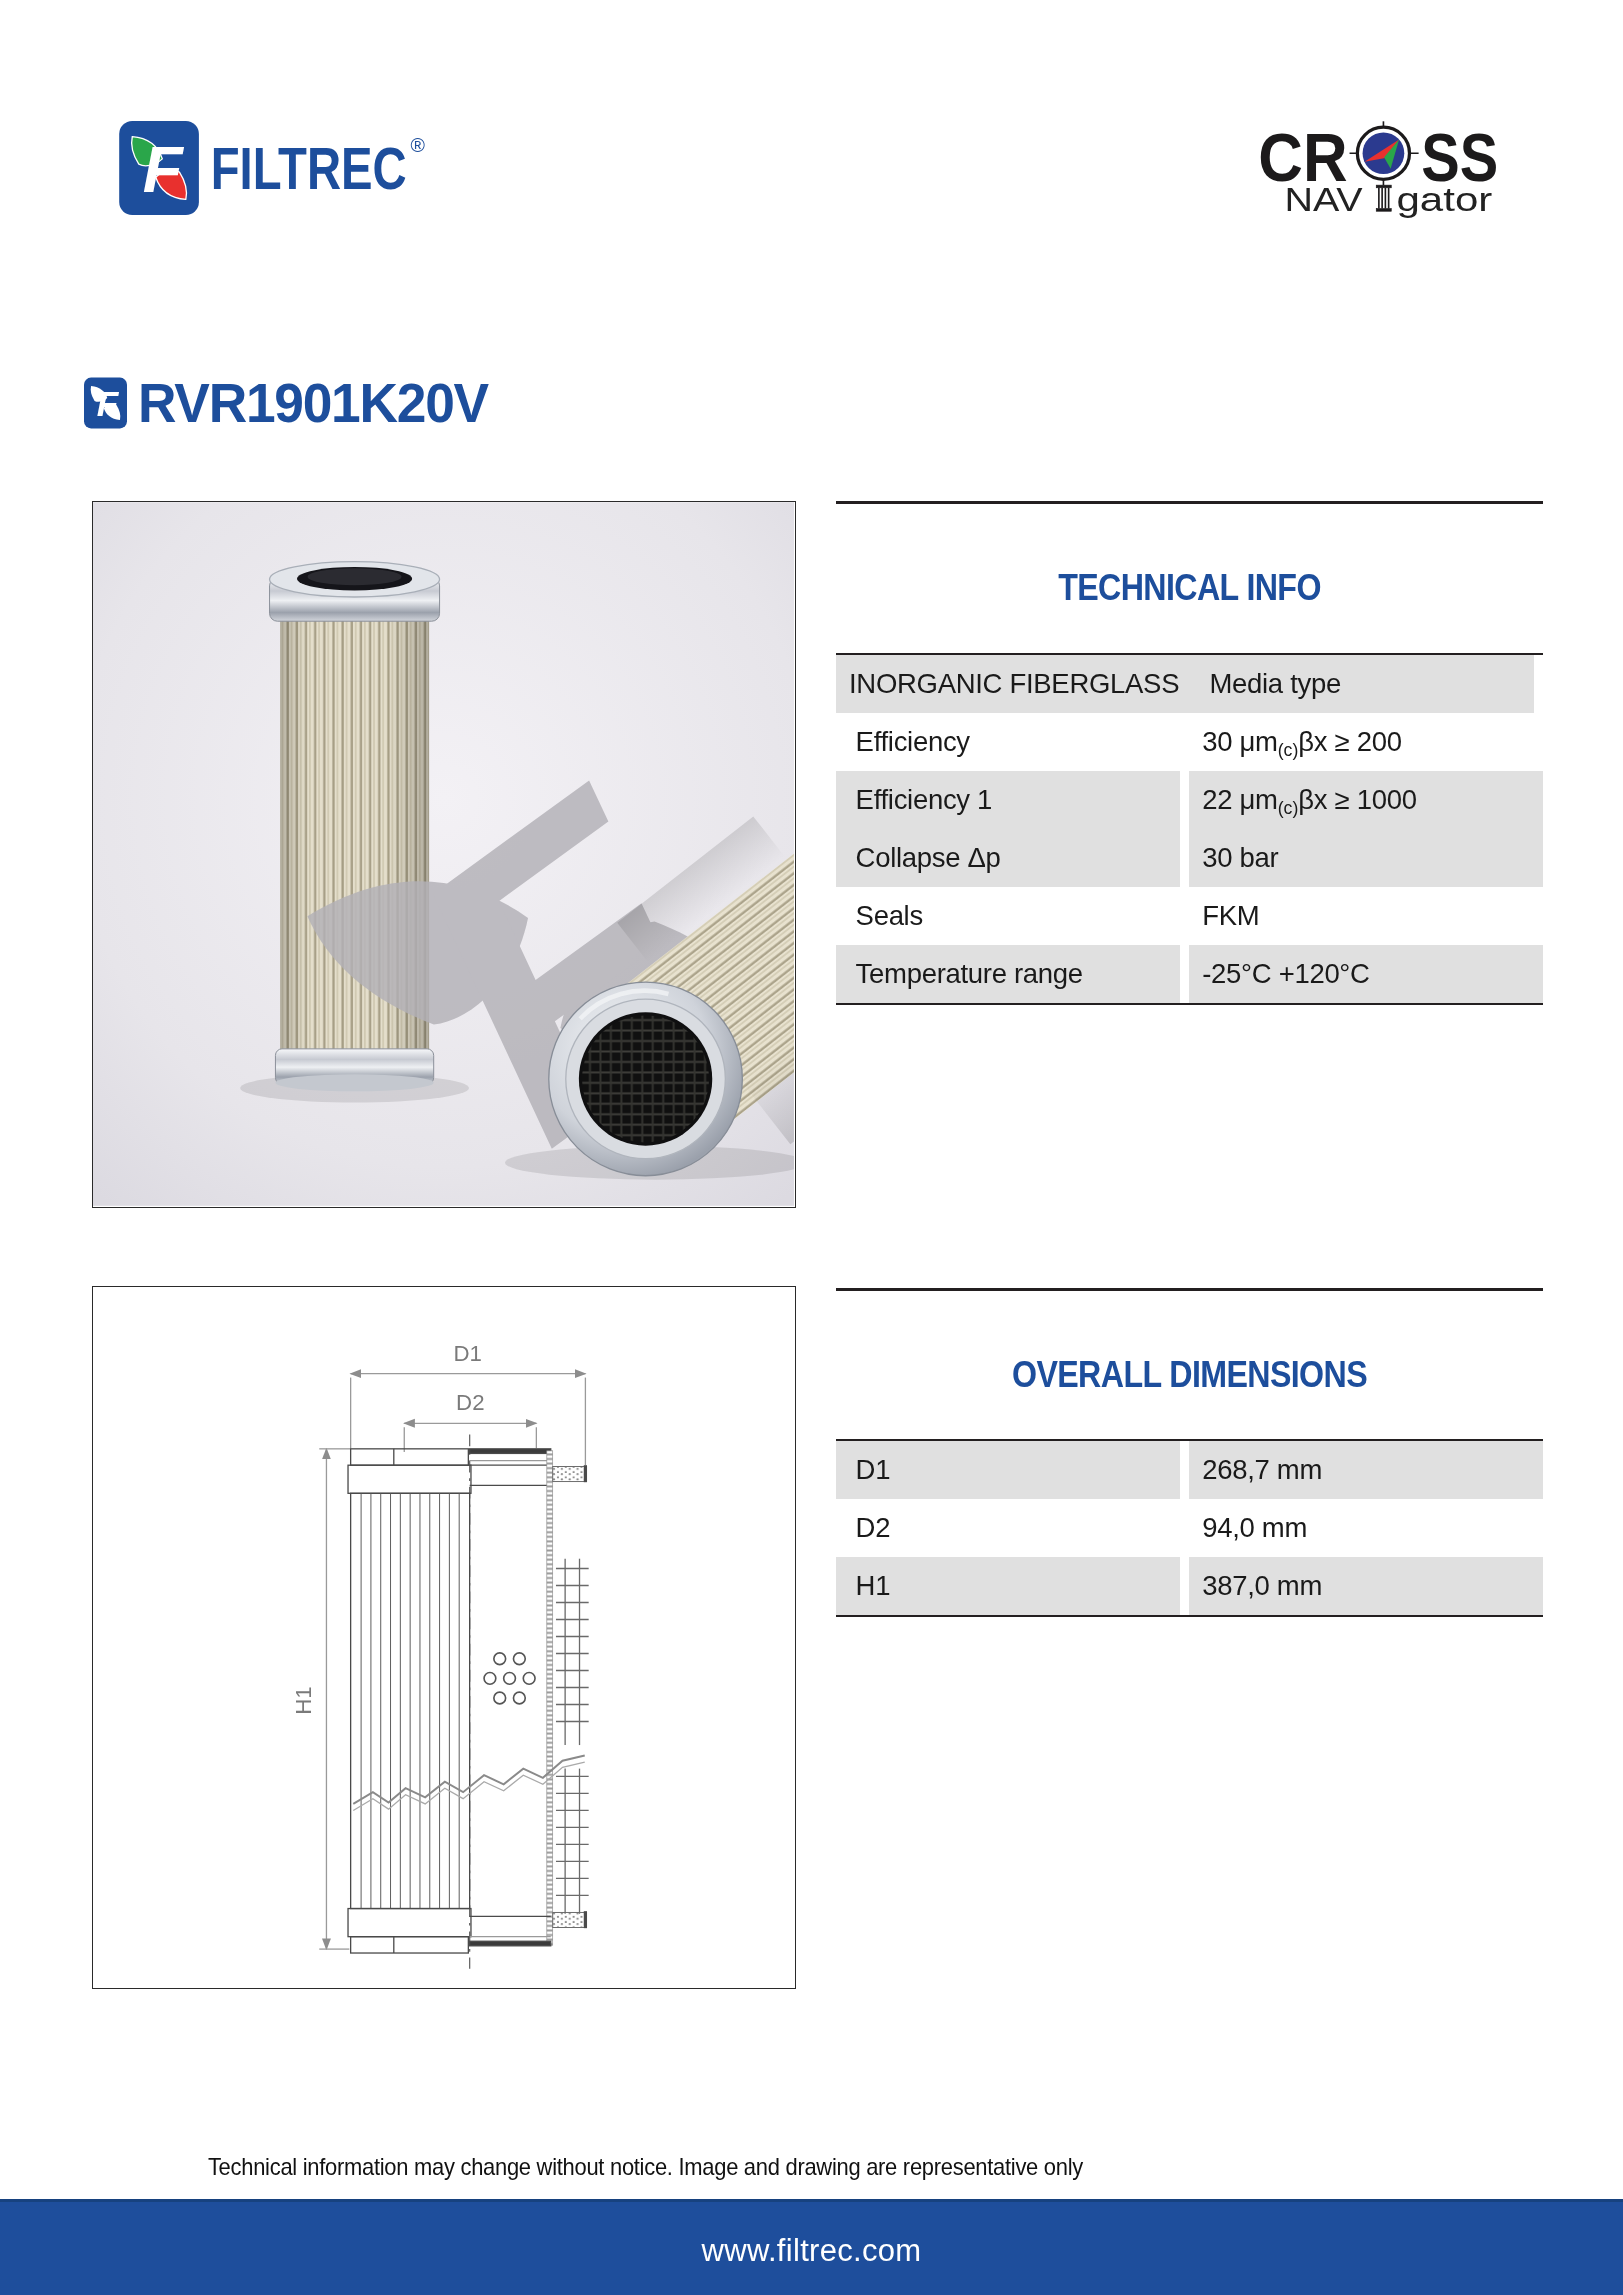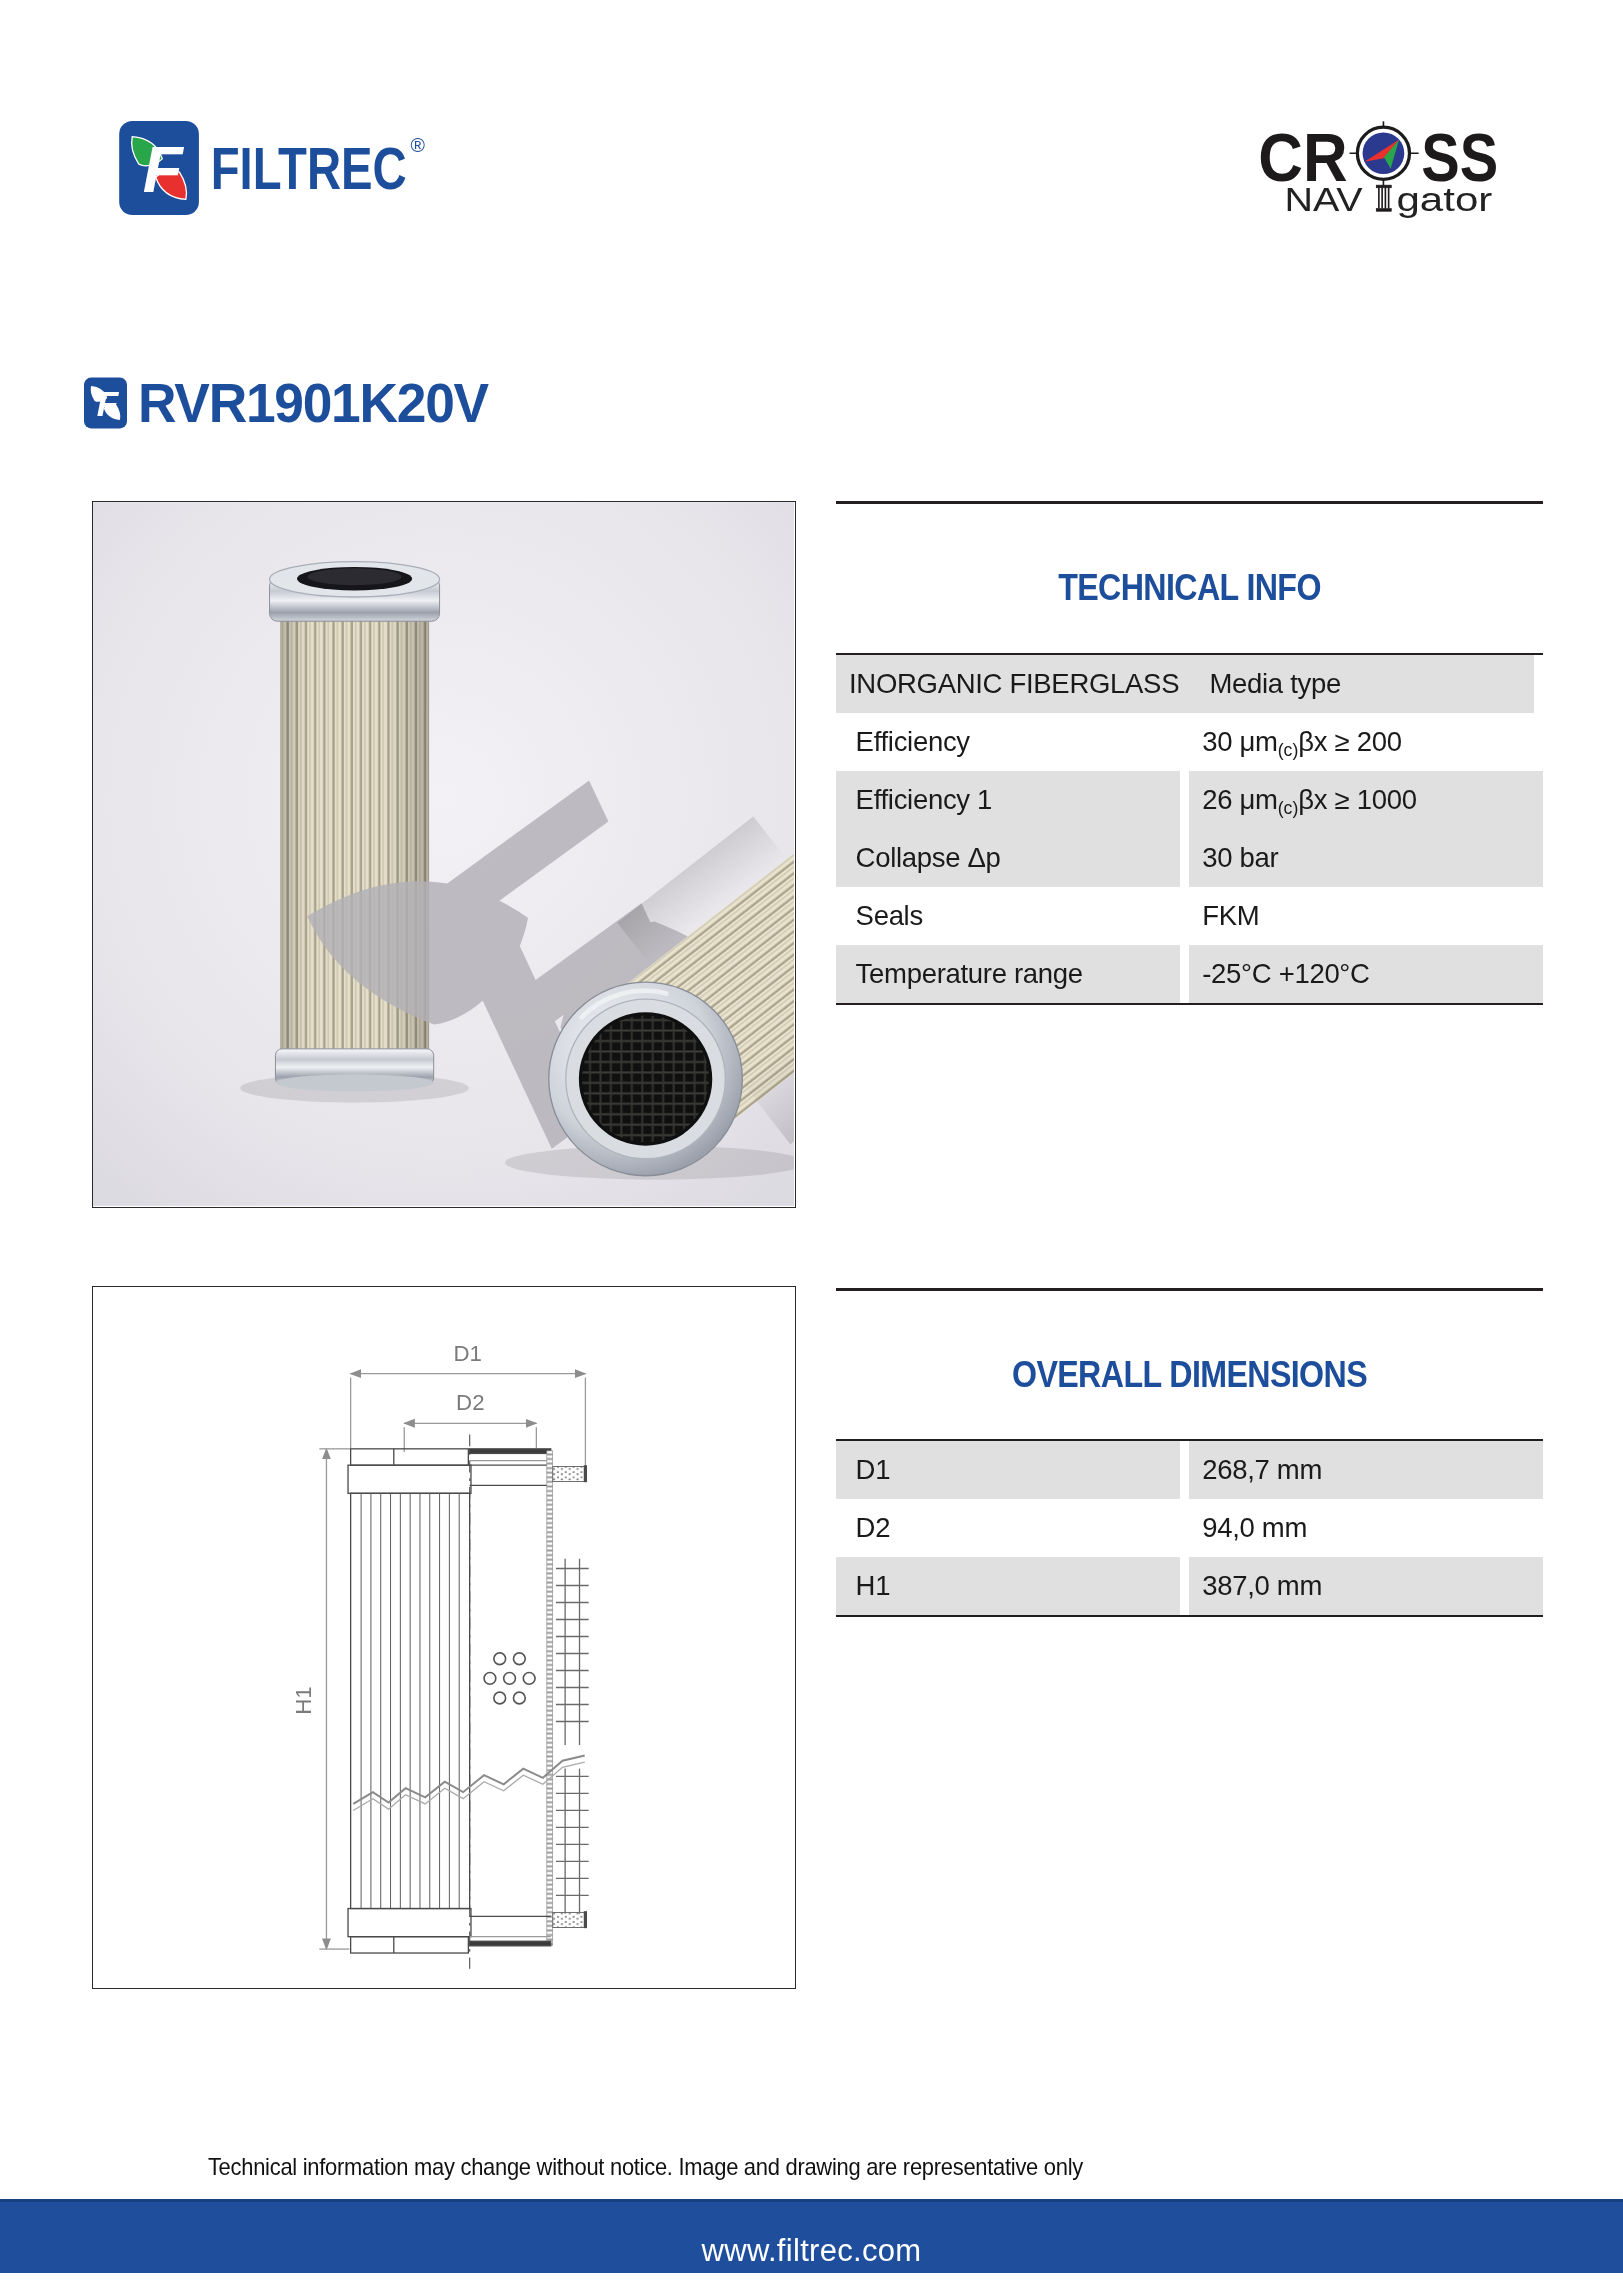--- a/index.html
+++ b/index.html
@@ -54,21 +54,21 @@
   .trow.odd .tcell { background:var(--row-gray,#e0e0e0); }
   .subsc { font-size:17.7px; position:relative; top:9.2px; letter-spacing:0; }
 
   
   #disclaimer {
     left:0; top:2154px; width:1290px; text-align:center;
     font-size:23.6px; color:#111; letter-spacing:-0.3px;
   }
   #disclaimer span { display:inline-block; transform:scaleX(.93); transform-origin:center; white-space:nowrap; }
   #footer-bar {
-    left:0; top:2199px; width:1623px; height:74px;
+    left:0; top:2199px; width:1623px; height:97px;
     background:var(--bar-blue,#1e4e9c);
     border-top:3.3px solid #17427f;
     display:flex; justify-content:center; align-items:flex-start;
   }
   #website { color:#ffffff; font-size:31px; margin-top:31px; letter-spacing:0.3px; }
 </style>
 </head>
 <body>
 
 <div class="abs" id="filtrec-logo">
@@ -215,21 +215,21 @@
         <div class="tcell tlabel">Efficiency</div>
         <div class="tcell tvalue">
           <span>30 μm</span>
           <span class="subsc">(c)</span>
           <span> βx ≥ 200</span>
         </div>
       </div>
       <div class="trow odd">
         <div class="tcell tlabel">Efficiency 1</div>
         <div class="tcell tvalue">
-          <span>26 μm</span>
+          <span>22 μm</span>
           <span class="subsc">(c)</span>
           <span> βx ≥ 1000</span>
         </div>
       </div>
       <div class="trow odd">
         <div class="tcell tlabel">Collapse Δp</div>
         <div class="tcell tvalue">
           <span>30 bar</span>
         </div>
       </div>

